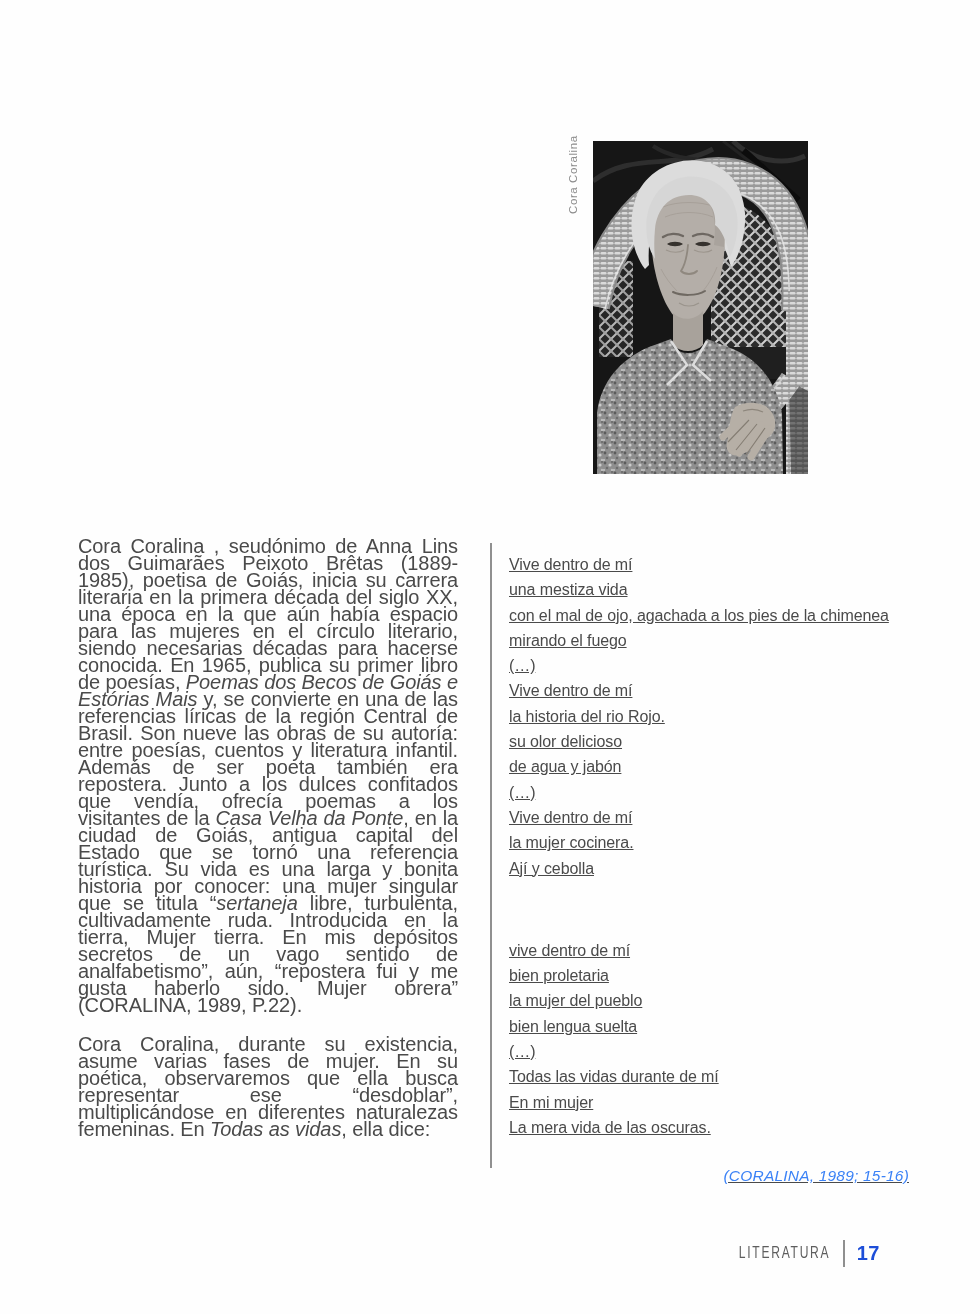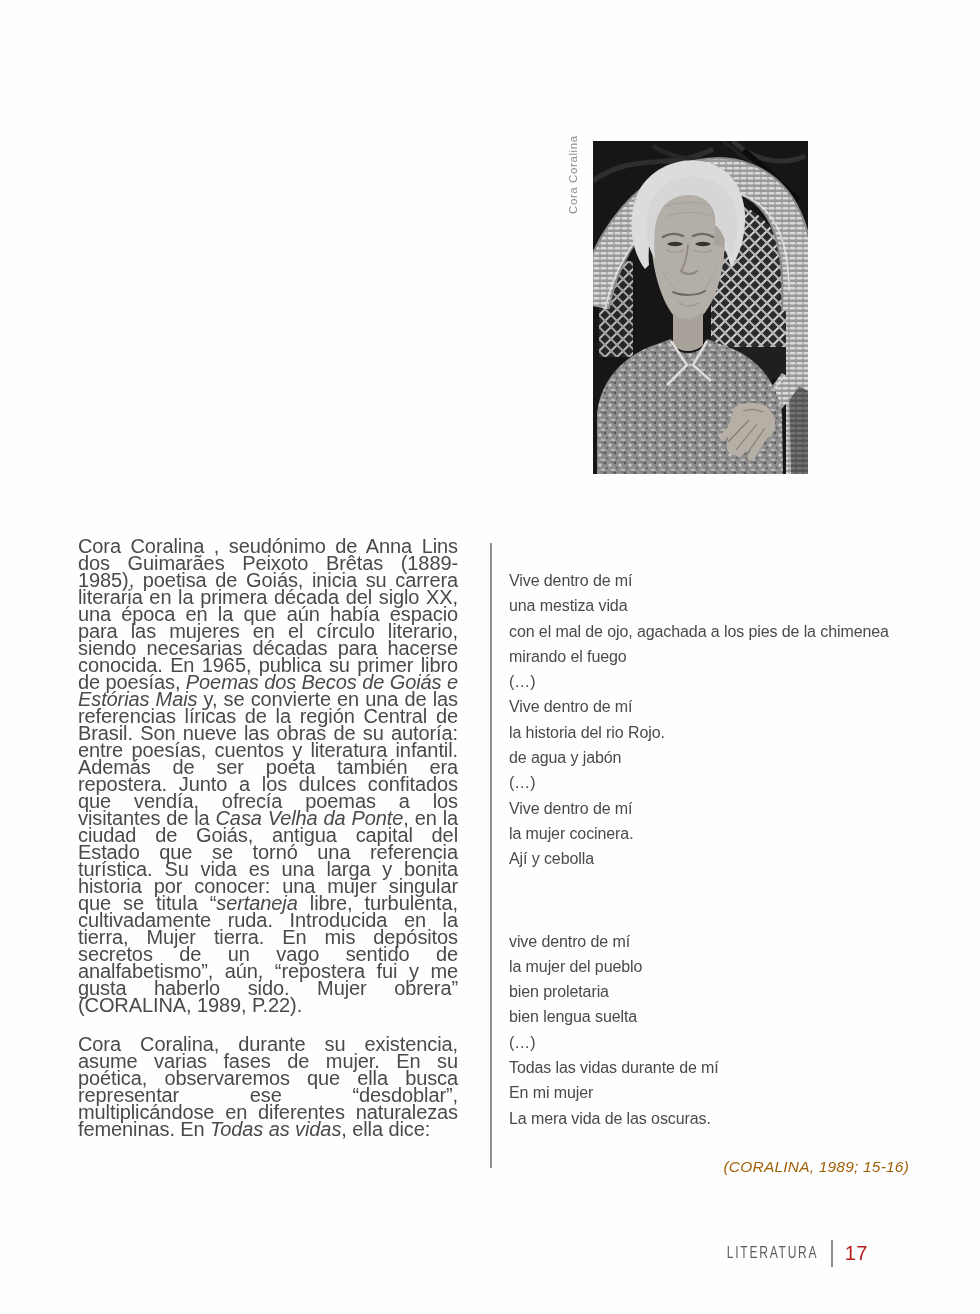--- a/index.html
+++ b/index.html
@@ -19,37 +19,37 @@
   
   .col-left{
     position:absolute;left:78px;top:538px;width:380px;
     font-size:20px;line-height:17px;text-align:justify;letter-spacing:-.1px;
   }
   .para{margin:0;}
   .para-2{margin-top:22px;}
   .it{font-style:italic;}
   .divider{position:absolute;left:490px;top:543px;width:2px;height:625px;background:#909090;}
   .col-right{
-    position:absolute;left:509px;top:568px;width:400px;
-    font-size:16px;line-height:25.3px;letter-spacing:-.1px;
+    position:absolute;left:509px;top:552px;width:400px;
+    font-size:16px;line-height:25.3px;letter-spacing:-.1px;text-decoration:underline;
   }
   .line{white-space:nowrap;}
   .stanza-2{margin-top:57px;}
   .citation{
     margin-top:23px;text-align:right;font-style:italic;
-    font-size:15.5px;color:#a16207;letter-spacing:.2px;
+    font-size:15.5px;color:#3b82f6;letter-spacing:.2px;
   }
   
-  .footer{position:absolute;right:112px;top:1238px;display:flex;align-items:center;gap:12px;height:30px;}
+  .footer{position:absolute;right:100px;top:1238px;display:flex;align-items:center;gap:12px;height:30px;}
   .footer-section{
     font-size:15.5px;color:#5e5e5e;letter-spacing:2.2px;
     transform:scaleX(.78) scaleY(1.1);transform-origin:right center;white-space:nowrap;
   }
   .footer-bar{width:2px;height:27px;background:#8f8f8f;}
-  .footer-page{font-size:20px;font-weight:normal;color:#b91c1c;letter-spacing:.5px;}
+  .footer-page{font-size:20px;font-weight:bold;color:#1d4ed8;letter-spacing:.5px;}
 </style>
 </head>
 <body>
 
 <div class="page">
 
   <div class="photo-credit">Cora Coralina</div>
 
   <div class="photo">
     <svg viewBox="0 0 215 333" xmlns="http://www.w3.org/2000/svg">
@@ -135,30 +135,31 @@
 
   <div class="col-right">
     <div class="stanza stanza-1">
         <div class="line">Vive dentro de mí</div>
         <div class="line">una mestiza vida</div>
         <div class="line">con el mal de ojo, agachada a los pies de la chimenea</div>
         <div class="line">mirando el fuego</div>
         <div class="line">(…)</div>
         <div class="line">Vive dentro de mí</div>
         <div class="line">la historia del rio Rojo.</div>
+        <div class="line">su olor delicioso</div>
         <div class="line">de agua y jabón</div>
         <div class="line">(…)</div>
         <div class="line">Vive dentro de mí</div>
         <div class="line">la mujer cocinera.</div>
         <div class="line">Ají y cebolla</div>
       </div>
     <div class="stanza stanza-2">
         <div class="line">vive dentro de mí</div>
+        <div class="line">bien proletaria</div>
         <div class="line">la mujer del pueblo</div>
-        <div class="line">bien proletaria</div>
         <div class="line">bien lengua suelta</div>
         <div class="line">(…)</div>
         <div class="line">Todas las vidas durante de mí</div>
         <div class="line">En mi mujer</div>
         <div class="line">La mera vida de las oscuras.</div>
       </div>
     <div class="citation">(CORALINA, 1989; 15-16)</div>
   </div>
 
   <div class="footer">

